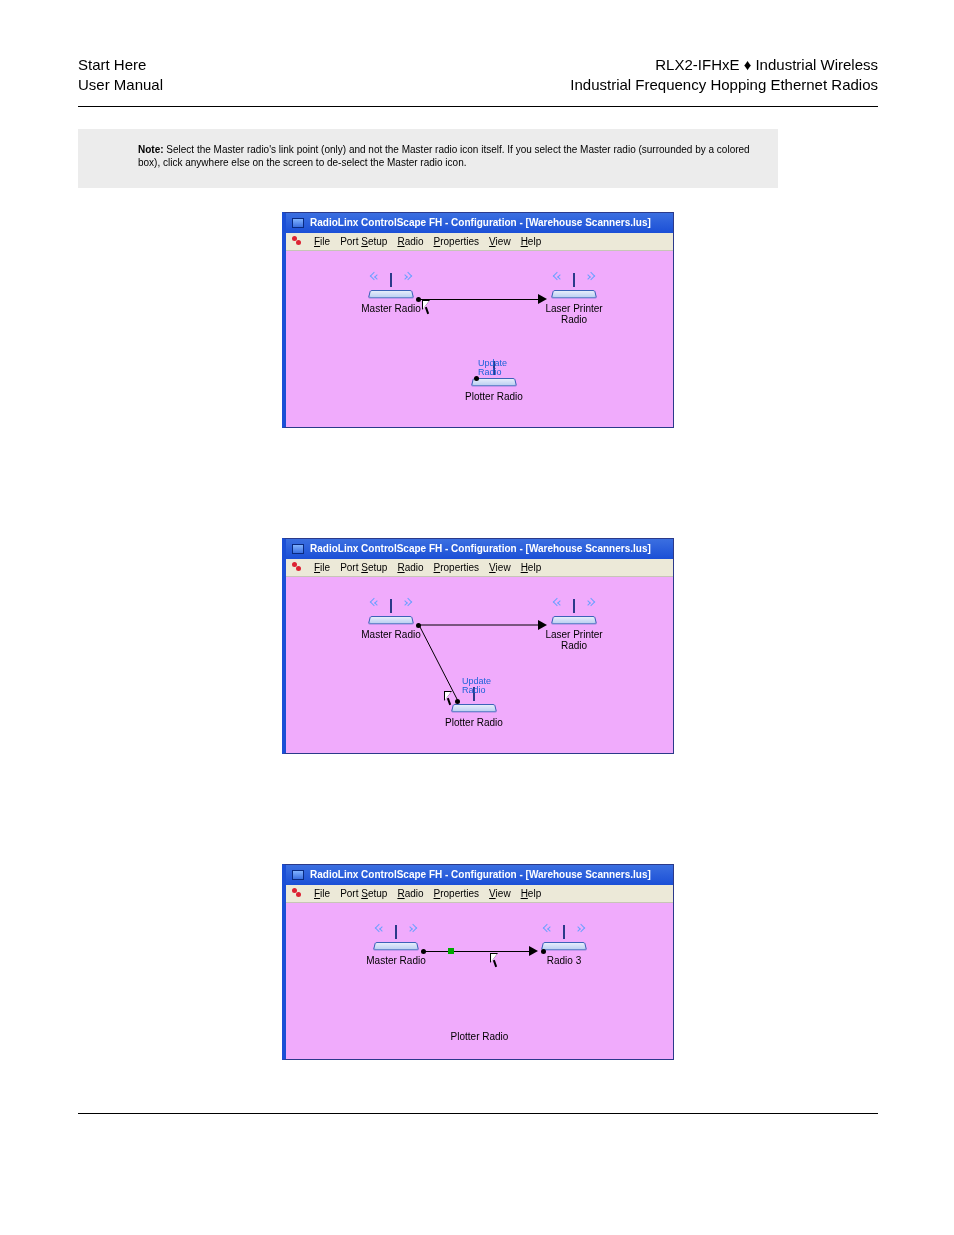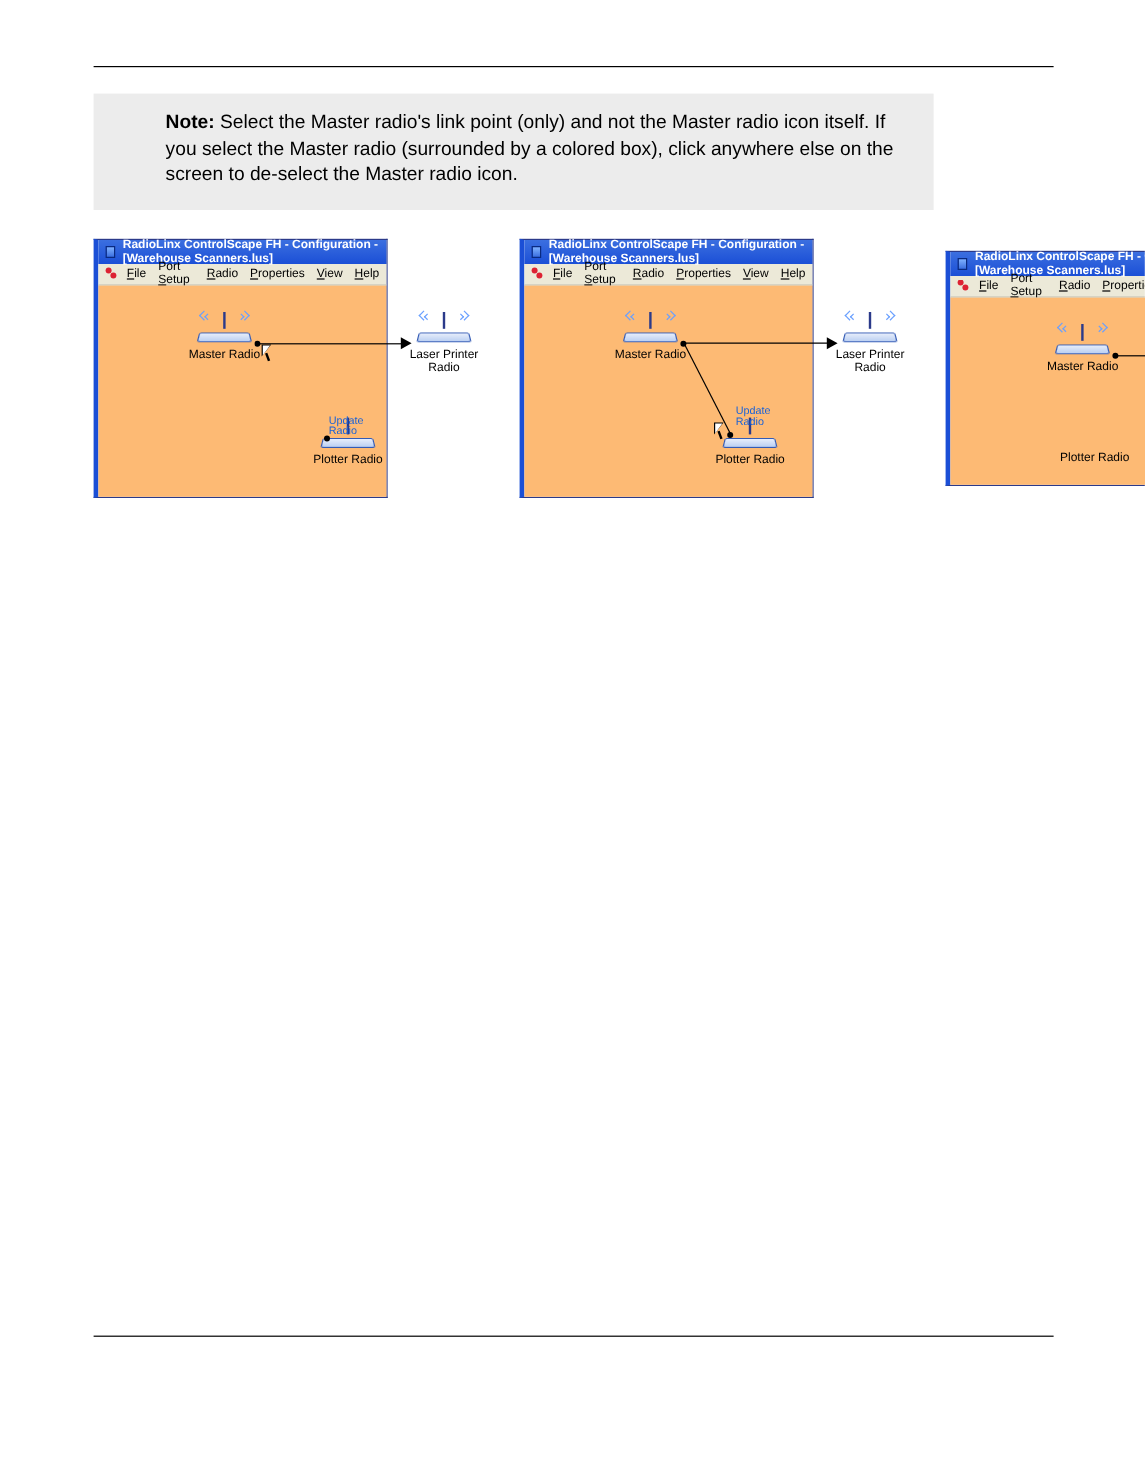--- a/index.html
+++ b/index.html
@@ -28,29 +28,29 @@
   .header .left, .header .right { white-space: pre; }
   .header .right { text-align: right; }
   .hr-top {
     border: none;
     border-top: 1px solid #000;
     margin: 0 0 22px 0;
   }
   .note-box {
     background: #ececec;
     padding: 14px 20px 18px 60px;
-    font-size: 16px;
+    font-size: 10px;
     line-height: 1.35;
     width: 700px;
   }
   .note-box strong { font-weight: bold; }
   .figs {
     margin-top: 24px;
     display: flex;
-    flex-direction: row;
+    flex-direction: column;
     align-items: center;
     gap: 110px;
   }
   .win {
     width: 392px;
     border: 1px solid #2b3a8a;
     border-left: 4px solid #1b4fd6;
     background: #fff;
     font-size: 10px;
     font-family: Tahoma, Arial, sans-serif;
@@ -90,21 +90,21 @@
     background: #d23; left: 0; top: 0;
   }
   .menubar .micon::after {
     content: ""; position: absolute; width: 5px; height: 5px; border-radius: 50%;
     background: #d23; left: 4px; top: 4px;
   }
   .menubar span u { text-decoration: underline; }
   .canvas {
     position: relative;
     height: 176px;
-    background: #fdba74;
+    background: #f0abfc;
   }
   .canvas.short { height: 156px; }
 
   .radio {
     position: absolute;
     width: 60px;
     text-align: center;
   }
   .radio .antenna {
     position: relative;
@@ -191,20 +191,26 @@
     top: 1105px;
     width: 800px;
     border: none;
     border-top: 1px solid #000;
   }
 </style>
 </head>
 <body>
 
 <div class="page">
+  <div class="header">
+    <div class="left"><span>Start Here</span>
+<span>User Manual</span></div>
+    <div class="right"><span>RLX2-IFHxE ♦ Industrial Wireless</span>
+<span>Industrial Frequency Hopping Ethernet Radios</span></div>
+  </div>
   <hr class="hr-top">
 
   <div class="note-box">
     <strong>Note:</strong><span> Select the Master radio's link point (only) and not the Master radio icon itself. If you select the Master radio (surrounded by a colored box), click anywhere else on the screen to de-select the Master radio icon.</span>
   </div>
 
   <div class="figs">
 
     <div class="win">
       <div class="titlebar">

